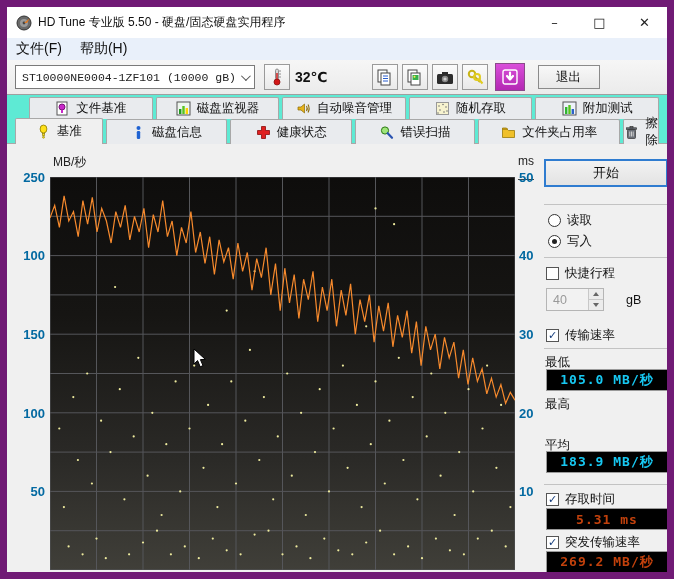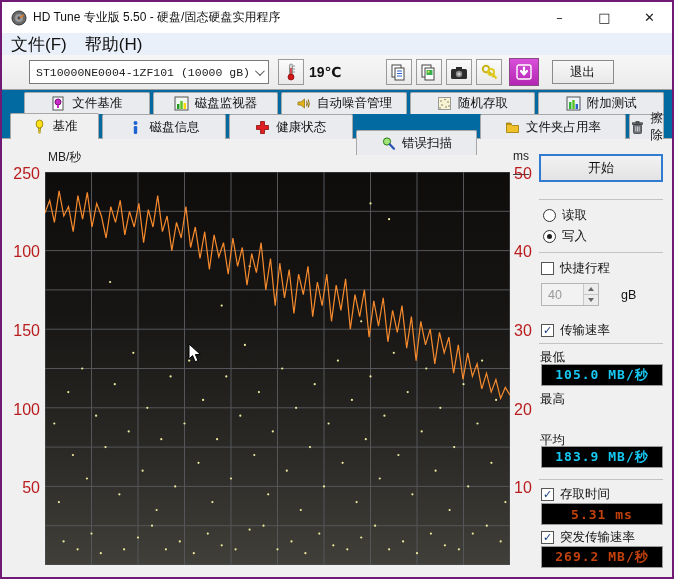--- a/index.html
+++ b/index.html
@@ -1,53 +1,53 @@
 <!DOCTYPE html>
 <html><head>
 <meta charset="utf-8">
 <style>
   * { margin:0; padding:0; box-sizing:border-box; }
   html,body { width:674px; height:579px; background:#888; font-family:"Liberation Sans","DejaVu Sans",sans-serif; }
-  .window { position:relative; width:674px; height:579px; background:#f0f0f0; border:2px solid #701a75; overflow:hidden; }
+  .window { position:relative; width:674px; height:579px; background:#f0f0f0; border:7px solid #701a75; overflow:hidden; }
 
   
   .titlebar { height:31px; background:#ffffff; display:flex; align-items:center; }
   .app-icon { width:16px; height:16px; margin:0 6px 0 9px; }
   .title-text { font-size:12px; color:#111; flex:1; white-space:nowrap; }
   .win-btn { width:45px; height:31px; display:flex; align-items:center; justify-content:center; font-size:13px; color:#222; font-family:"DejaVu Sans",sans-serif; }
 
   
-  .menubar { height:22px; background:#e9f0fa; display:flex; align-items:center; font-size:17px; color:#111; }
+  .menubar { height:22px; background:#e9f0fa; display:flex; align-items:center; font-size:14px; color:#111; }
   .menu-item { padding:2px 9px; }
 
   
-  .toolbar { height:35px; background:linear-gradient(#f6f6f6,#ebebeb); border-bottom:1px solid #9f9f9f; display:flex; align-items:center;padding-left:19px; }
+  .toolbar { height:35px; background:linear-gradient(#f6f6f6,#ebebeb); border-bottom:1px solid #9f9f9f; display:flex; align-items:center; }
   .combo { margin-left:8px; width:240px; height:24px; background:#fff; border:1px solid #7a7a7a; display:flex; align-items:center; padding:0 6px; font-family:"Liberation Mono","DejaVu Sans Mono",monospace; font-size:11.5px; color:#222; }
   .combo-text { flex:1; white-space:nowrap; overflow:hidden; }
   .chev { width:7px; height:7px; border-right:1.6px solid #555; border-bottom:1.6px solid #555; transform:rotate(45deg) translateY(-2px); }
   .tool-btn { width:26px; height:26px; border:1px solid #9a9a9a; background:linear-gradient(#fbfbfb,#e9e9e9); display:flex; align-items:center; justify-content:center; margin-left:4px; }
   .therm-btn { margin-left:9px; }
   .temp-text { font-size:14px; font-weight:bold; color:#111; margin:0 0 0 5px; }
   .btn-group { margin-left:40px; display:flex; align-items:center; }
   .magenta-btn { width:30px; height:28px; border:1px solid #8a4a8a; background:linear-gradient(#d94fd9,#b427b4); display:flex; align-items:center; justify-content:center; margin-left:7px; }
   .exit-btn { margin-left:13px; width:62px; height:24px; border:1px solid #8a8a8a; background:linear-gradient(#f8f8f8,#e8e8e8); font-size:12.5px; color:#111; display:flex; align-items:center; justify-content:center; }
 
   
-  .tabsarea { position:relative; height:49px; background:#0369a1; }
+  .tabsarea { position:relative; height:49px; background:#5eead4; }
   .pane-line { position:absolute; left:0; right:0; top:48px; height:1px; background:#a8a8a8; }
   .tabrow1 { position:absolute; left:22px; right:8px; top:2px; height:22px; display:flex; gap:3px; }
   .tabrow2 { position:absolute; left:8px; right:8px; top:24px; height:25px; display:flex; gap:3px; }
   .tab { display:flex; align-items:center; justify-content:center; gap:6px; background:#e9ebee; border:1px solid #a8a8a8; border-bottom:none; border-radius:2px 2px 0 0; font-size:12.5px; color:#111; height:100%; }
   .tabrow1 .tab { flex:1; }
   .tab.active { background:#f0f0f0; z-index:3; height:26px; margin-top:-1px; }
   .tab .ticon { width:15px; height:15px; flex:none; }
 
   
   .axis-label { position:absolute; font-size:12px; color:#222; border-bottom:1px solid #444; padding-bottom:11px; }
-  .tick { position:absolute; font-size:16px; color:#b91c1c; width:36px; }
+  .tick { position:absolute; font-size:13px; color:#0369a1; width:36px;font-weight:bold; }
   .tick.left { left:2px; text-align:right; }
   .tick.right { left:512px; text-align:left; }
   .chart { position:absolute; left:43px; top:170px; width:465px; height:393px; background:linear-gradient(#0e0d0c 0%,#161513 35%,#2b2a27 72%,#403f39 100%); }
   .chart svg { display:block; width:465px; height:393px; }
   .cursor { position:absolute; left:186px; top:341px; z-index:5; }
 
   
   .abs { position:absolute; }
   .start-btn { left:537px; top:152px; width:124px; height:28px; background:linear-gradient(#f2f2f2,#e3e3e3); border:2px solid #2f7cd0; font-size:13px; color:#111; display:flex; align-items:center; justify-content:center; }
   .sep { left:537px; width:124px; height:1px; background:#c3c3c3; }
@@ -100,21 +100,21 @@
     <div class="tool-btn therm-btn">
       <svg width="16" height="18" viewBox="0 0 16 18">
         <rect x="6.5" y="1" width="3" height="11" rx="1.5" fill="#d8d8d8" stroke="#777" stroke-width="0.8"></rect>
         <rect x="7.3" y="5" width="1.4" height="8" fill="#d21616"></rect>
         <circle cx="8" cy="14" r="3" fill="#d21616" stroke="#8a0f0f" stroke-width="0.8"></circle>
         <line x1="10" y1="3" x2="12" y2="3" stroke="#777" stroke-width="0.8"></line>
         <line x1="10" y1="6" x2="12" y2="6" stroke="#777" stroke-width="0.8"></line>
         <line x1="10" y1="9" x2="12" y2="9" stroke="#777" stroke-width="0.8"></line>
       </svg>
     </div>
-    <div class="temp-text">19℃</div>
+    <div class="temp-text">32℃</div>
 
     <div class="btn-group">
       <div class="tool-btn">
         <svg width="17" height="17" viewBox="0 0 17 17">
           <rect x="2" y="1" width="9" height="12" fill="#fff" stroke="#444"></rect>
           <rect x="5" y="4" width="9" height="12" fill="#fff" stroke="#444"></rect>
           <line x1="7" y1="7" x2="12" y2="7" stroke="#2a5fd0"></line>
           <line x1="7" y1="9.5" x2="12" y2="9.5" stroke="#2a5fd0"></line>
           <line x1="7" y1="12" x2="12" y2="12" stroke="#2a5fd0"></line>
         </svg>
@@ -221,21 +221,21 @@
           <rect x="5.8" y="6" width="3.4" height="8" rx="1.2" fill="#1f62d2"></rect>
         </svg>
         <span>磁盘信息</span>
       </div>
       <div class="tab" style="width:128px;">
         <svg class="ticon" viewBox="0 0 15 15">
           <path d="M5.5 1.5 h4 v4 h4 v4 h-4 v4 h-4 v-4 h-4 v-4 h4 Z" fill="#e02020" stroke="#8a0c0c" stroke-width="0.8"></path>
         </svg>
         <span>健康状态</span>
       </div>
-      <div class="tab" style="width:126px;margin-top:16px;">
+      <div class="tab" style="width:126px;">
         <svg class="ticon" viewBox="0 0 15 15">
           <circle cx="6" cy="5.5" r="3.6" fill="#9fe57a" stroke="#2a7a12" stroke-width="1"></circle>
           <line x1="8.7" y1="8.2" x2="13" y2="12.8" stroke="#2a52b0" stroke-width="2.2" stroke-linecap="round"></line>
         </svg>
         <span>错误扫描</span>
       </div>
       <div class="tab" style="width:150px;">
         <svg class="ticon" viewBox="0 0 15 15">
           <path d="M1.5 4 L6 4 L7.5 5.5 L13.5 5.5 L13.5 12.5 L1.5 12.5 Z" fill="#f0c02a" stroke="#9a7a08" stroke-width="0.8"></path>
           <path d="M1.5 4 L1.5 3 L5.5 3 L6.5 4 Z" fill="#f0c02a" stroke="#9a7a08" stroke-width="0.8"></path>

